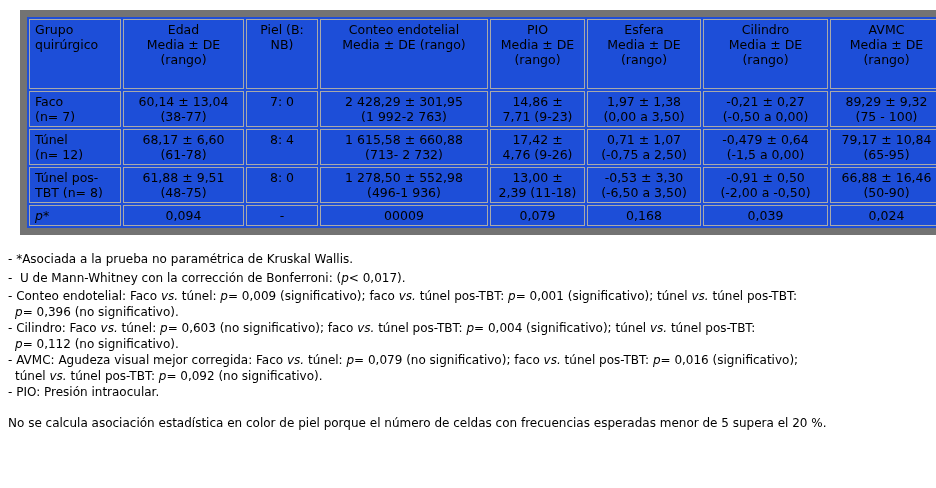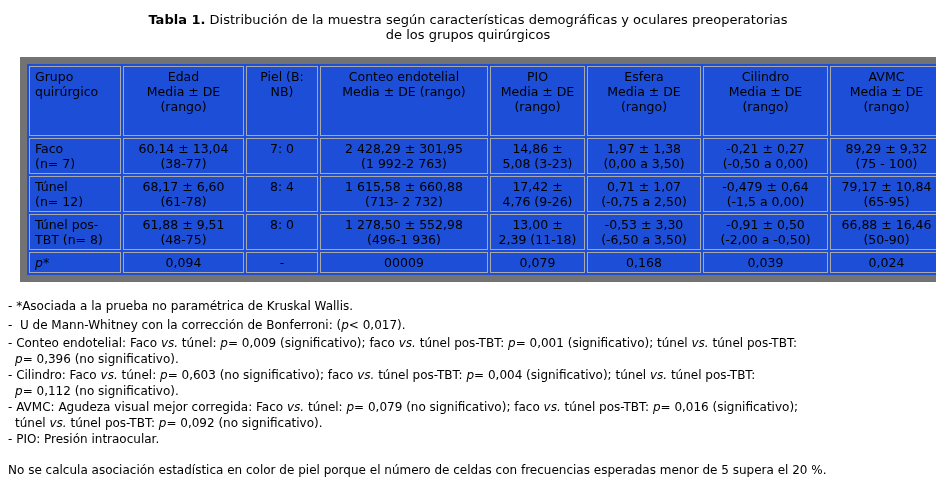--- a/index.html
+++ b/index.html
@@ -32,24 +32,20 @@
   .fn { padding-left: 7px; text-indent: -7px; }
   .fn + .fn { margin-top: 1px; }
   .fn.sp { margin-top: 3px; }
   .closing { margin-top: 15px; padding-left: 0; text-indent: 0; }
 </style>
 </head>
 <body>
 
 <div class="page">
 
-  <div class="title">
-    <span class="bold">Tabla 1.</span><span> Distribución de la muestra según características demográficas y oculares preoperatorias</span><br>
-    <span>de los grupos quirúrgicos</span>
-  </div>
 
   <table class="tbl">
     <colgroup>
       <col style="width:92px">
         <col style="width:121px">
         <col style="width:72px">
         <col style="width:168px">
       <col style="width:95px">
         <col style="width:114px">
         <col style="width:125px">
@@ -83,21 +79,21 @@
     <tbody>
       <tr class="drow">
         <td class="left">Faco
 (n= 7)</td>
         <td>60,14 ± 13,04
 (38-77)</td>
         <td>7: 0</td>
         <td>2 428,29 ± 301,95
 (1 992-2 763)</td>
         <td>14,86 ±
-5,08 (3-23)</td>
+7,71 (9-23)</td>
         <td>1,97 ± 1,38
 (0,00 a 3,50)</td>
         <td>-0,21 ± 0,27
 (-0,50 a 0,00)</td>
         <td>89,29 ± 9,32
 (75 - 100)</td>
       </tr>
       <tr class="drow">
         <td class="left">Túnel
 (n= 12)</td>

